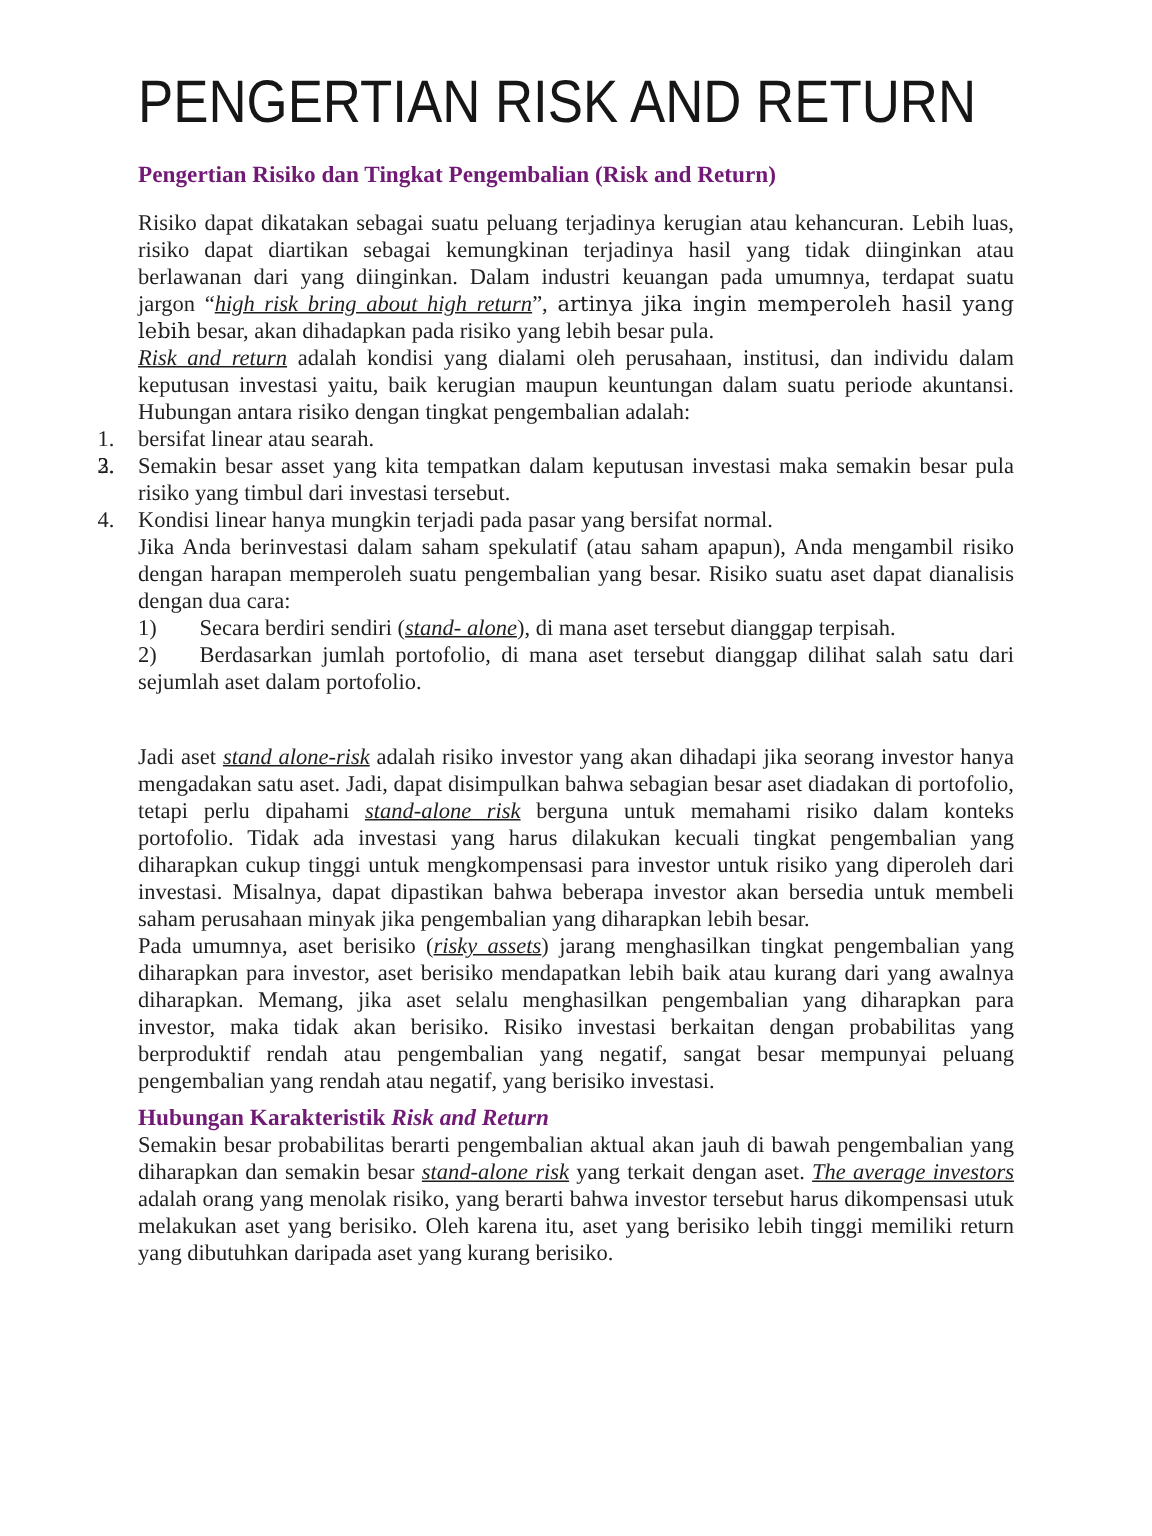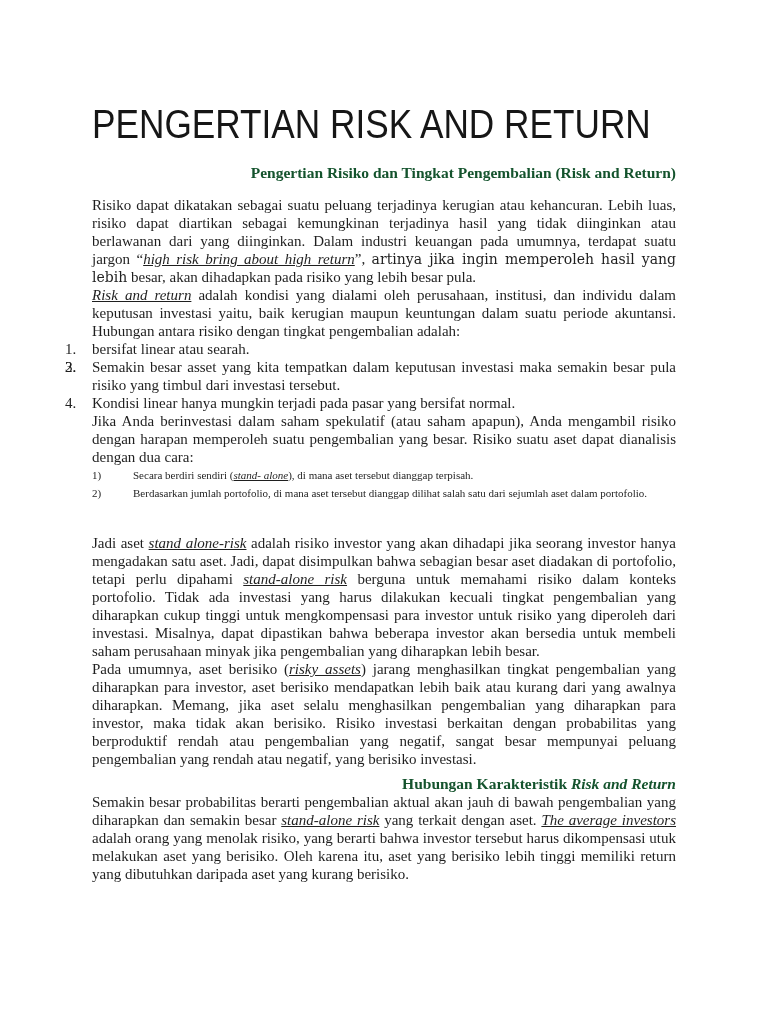--- a/index.html
+++ b/index.html
@@ -6,21 +6,21 @@
   .page {
     position: relative;
     width: 768px;
     height: 1024px;
     background: #ffffff;
     overflow: hidden;
     font-family: "Liberation Serif", serif;
     color: #1f1f1f;
   }
   .content {
-    padding: 104px 92px 0 92px;
+    padding: 48px 92px 0 92px;
     width: 584px;
   }
   .doc-title {
     font-family: "Liberation Sans", sans-serif;
     font-weight: 400;
     font-size: 40px;
     line-height: 1;
     color: #161616;
     margin: 0 0 19px 0;
     white-space: nowrap;
@@ -28,22 +28,21 @@
     transform: scaleX(0.88);
     transform-origin: 0 50%;
   }
   .title-row { height: 40px; margin-bottom: 19px; }
   .title-row .doc-title { margin: 0; }
   .sec-heading {
     font-size: 15.5px;
     font-weight: bold;
     line-height: 19px;
     margin: 0;
-    color: #14532d;
-    text-align: right;
+    color: #701a75;
   }
   .para {
     font-size: 15px;
     line-height: 18px;
     text-align: justify;
     margin: 0;
   }
   .gap-a { margin-top: 14px; }
   .gap-b { margin-top: 32px; }
   .gap-c { margin-top: 6px; }
@@ -55,21 +54,21 @@
     text-align: justify;
   }
   .oli .num {
     position: absolute;
     left: -27px;
     top: 0;
     width: 27px;
     text-align: left;
   }
   .pli {
-    font-size: 11px;
+    font-size: 15px;
     line-height: 18px;
     text-align: justify;
   }
   .pli .num2 {
     display: inline-block;
     width: 41px;
   }
   .it   { font-style: italic; text-decoration: underline; }
   .bd   { font-weight: bold; }
   .bdit { font-weight: bold; font-style: italic; }

